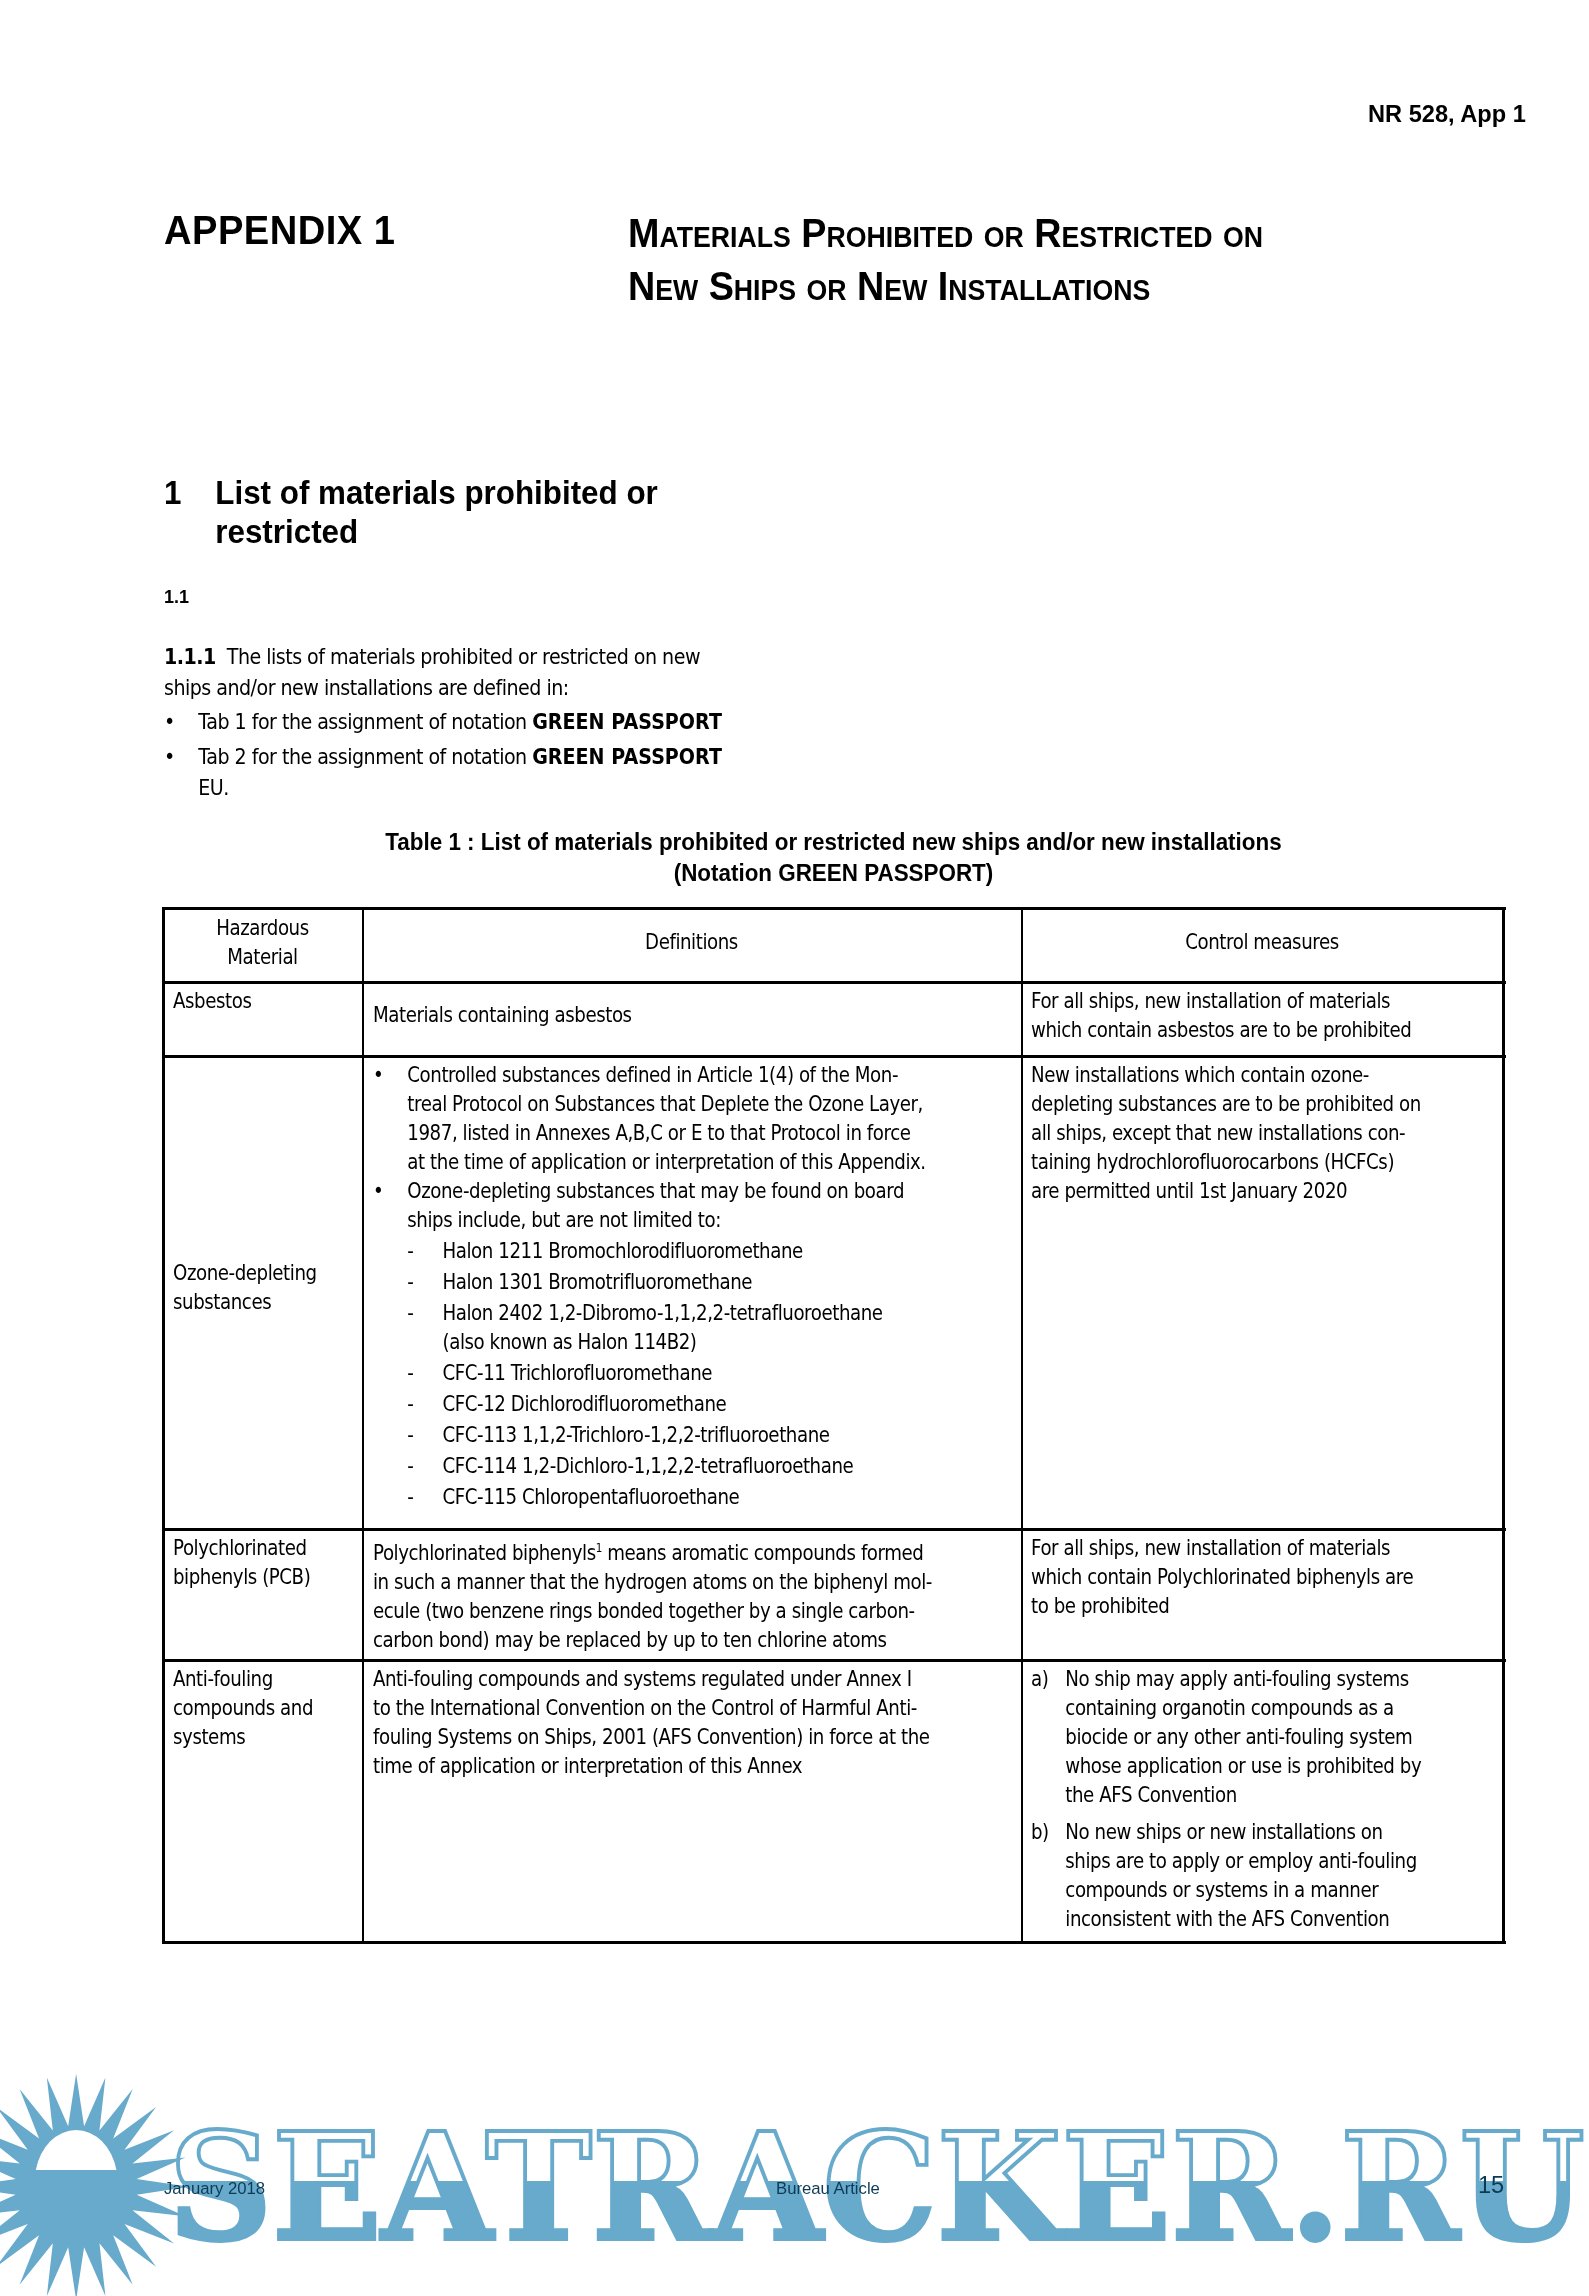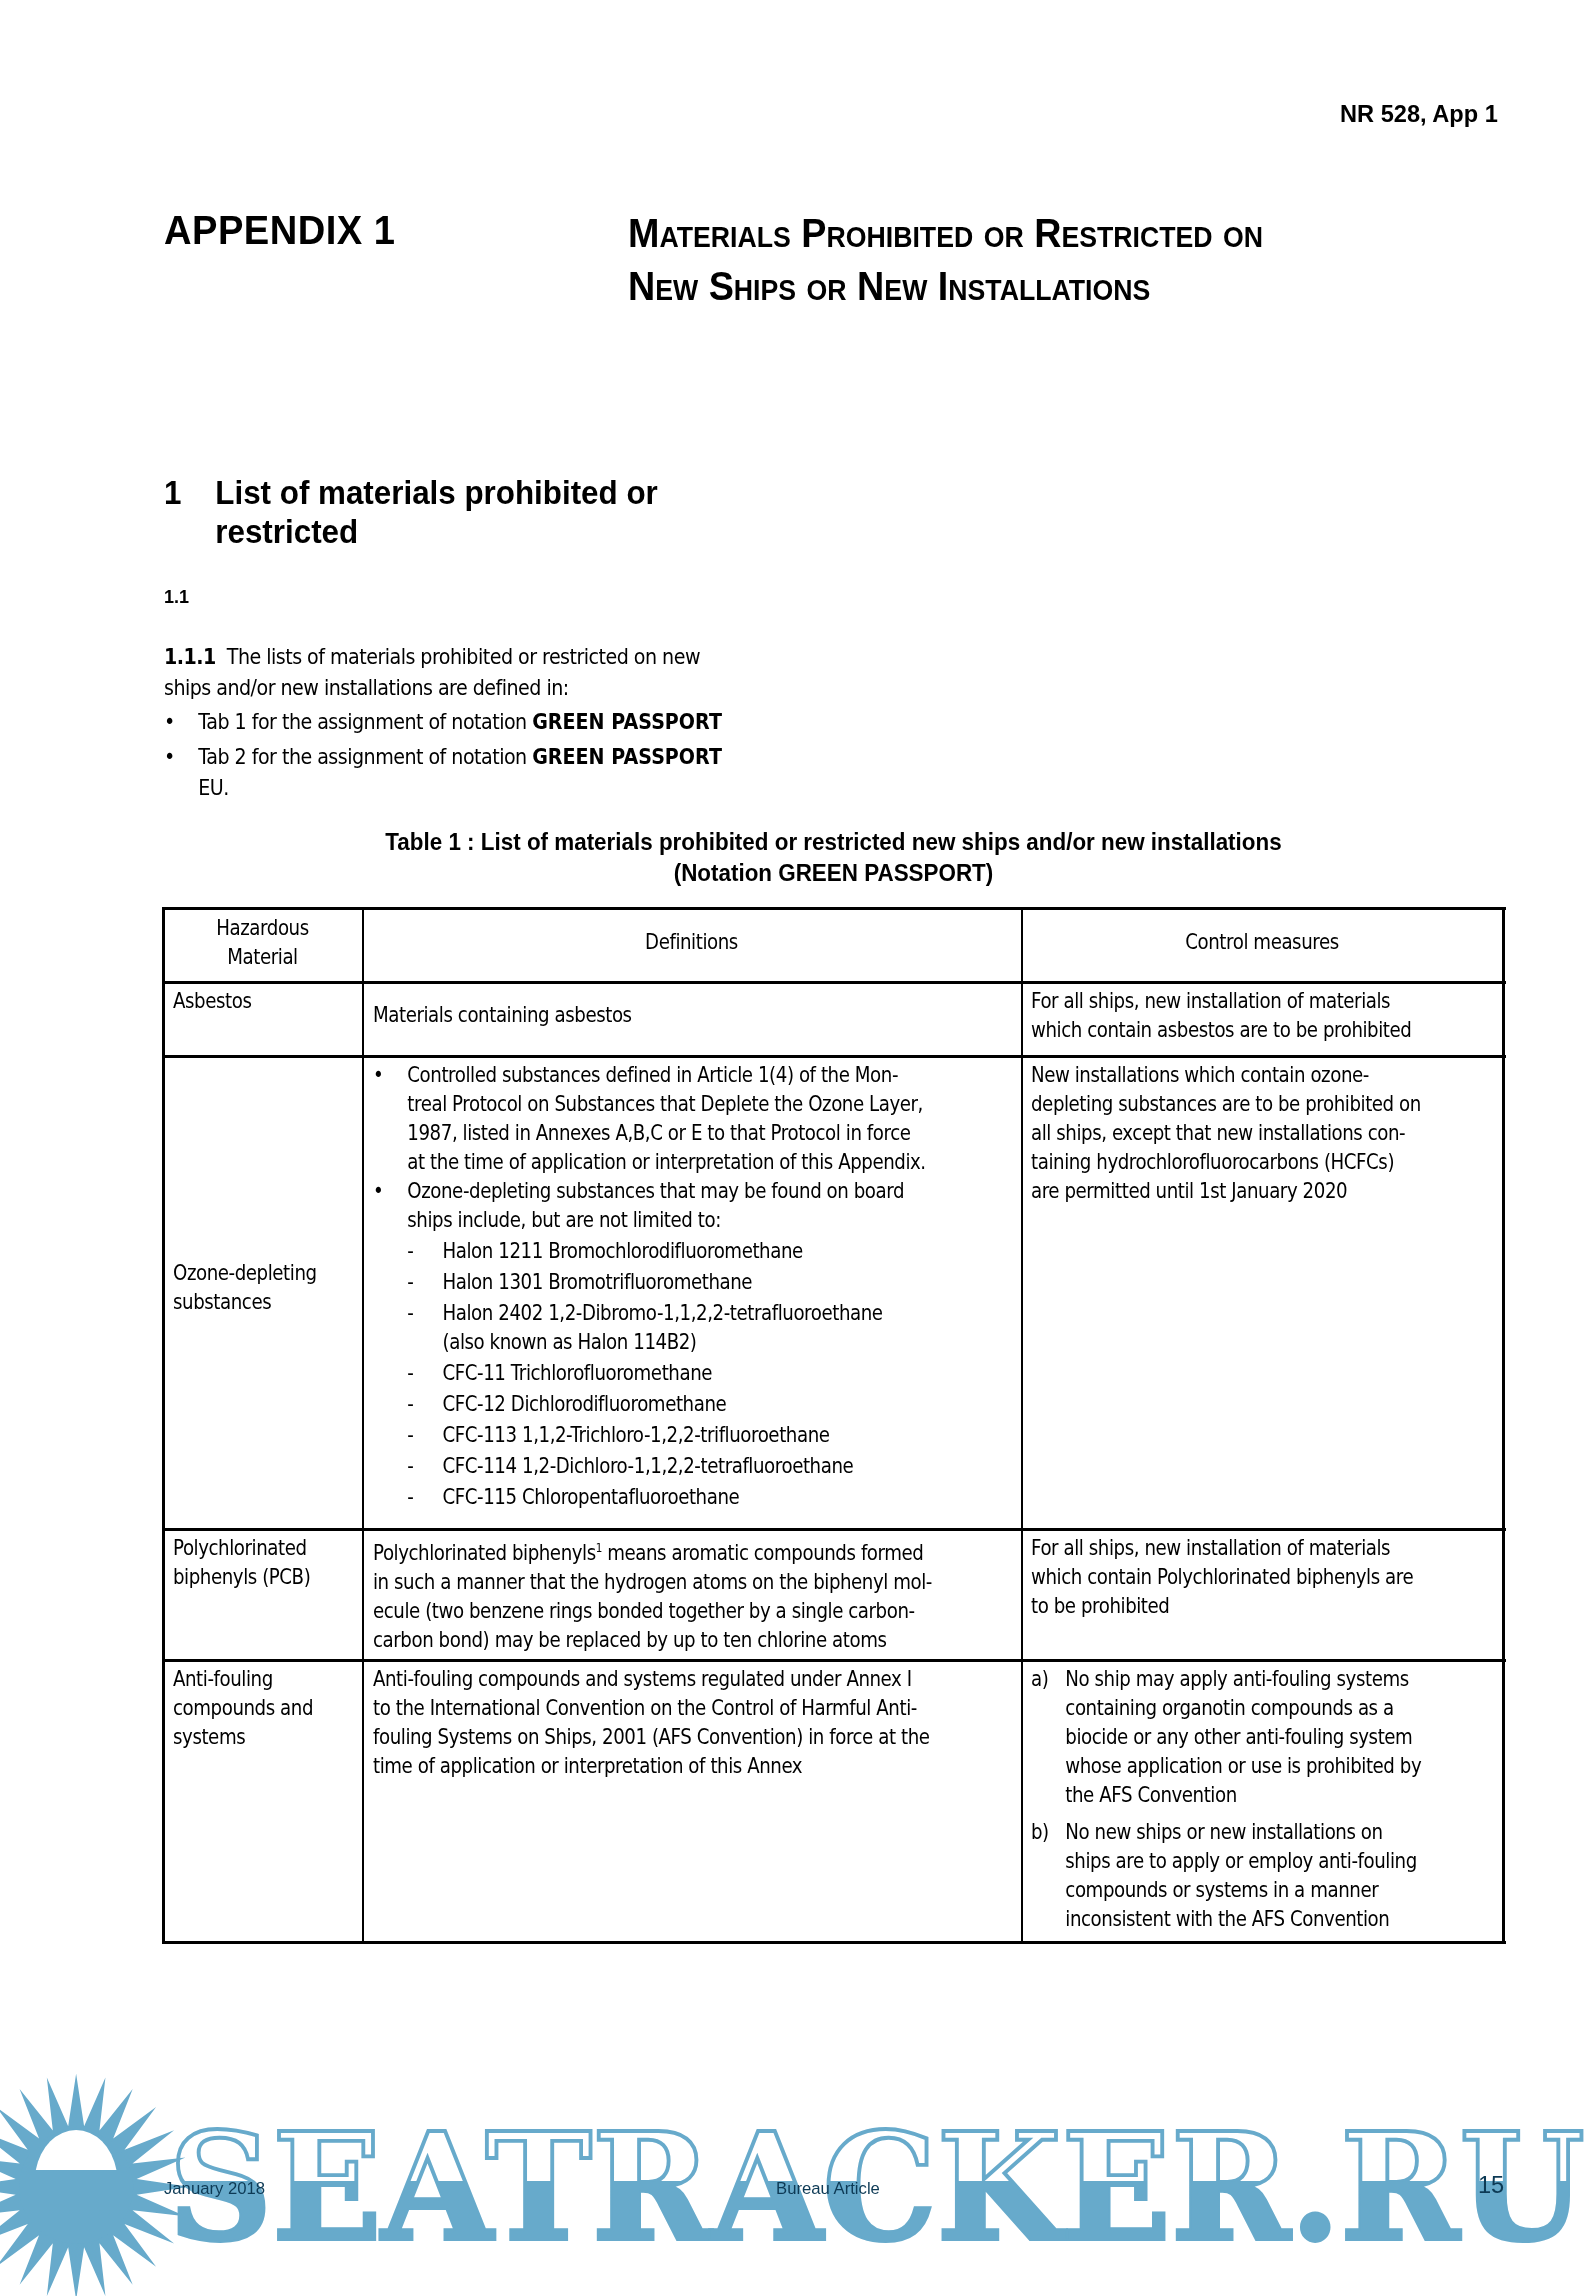--- a/index.html
+++ b/index.html
@@ -1,20 +1,20 @@
 <!DOCTYPE html>
 <html><head>
 <meta charset="utf-8">
 <style>
   html, body { margin: 0; padding: 0; background: #ffffff; }
   body { width: 1590px; height: 2296px; position: relative; overflow: hidden;
          font-family: "Liberation Sans", sans-serif; color: #000; }
   .abs { position: absolute; }
 
-  .doc-ref { left: 1340px; top: 101px; font-size: 23.6px; font-weight: bold; font-family: "Liberation Sans", sans-serif; text-align: center; }
+  .doc-ref { left: 1368px; top: 101px; font-size: 23.6px; font-weight: bold; font-family: "Liberation Sans", sans-serif; text-align: center; }
 
   .appendix-label { left: 164px; top: 207px; font-size: 41px; font-weight: bold; letter-spacing: 0.5px; transform: scaleX(0.93); transform-origin: left top; }
   .appendix-title { left: 628px; top: 207px; font-size: 41px; font-weight: bold; line-height: 53px; font-variant: small-caps; transform: scaleX(0.92); transform-origin: left top; }
   .appendix-title div { white-space: nowrap; }
 
   .sec1 { left: 164px; top: 473px; font-size: 33px; font-weight: bold; line-height: 39px; transform: scaleX(0.95); transform-origin: left top; }
   .sec1 .num { position: absolute; left: 0; top: 0; }
   .sec1 .txt { position: absolute; left: 54px; top: 0; width: 552px; }
 
   .sec11 { left: 164px; top: 587px; font-size: 18px; font-weight: bold; }

